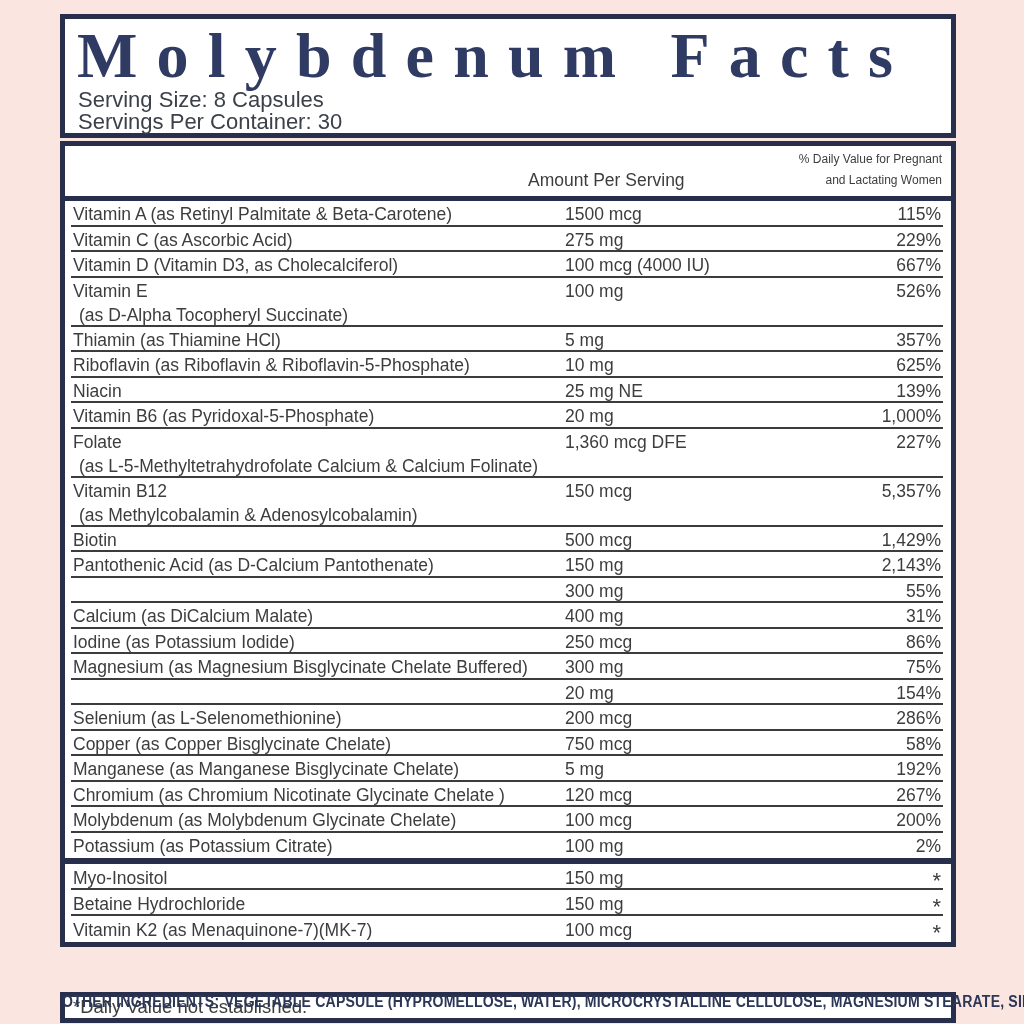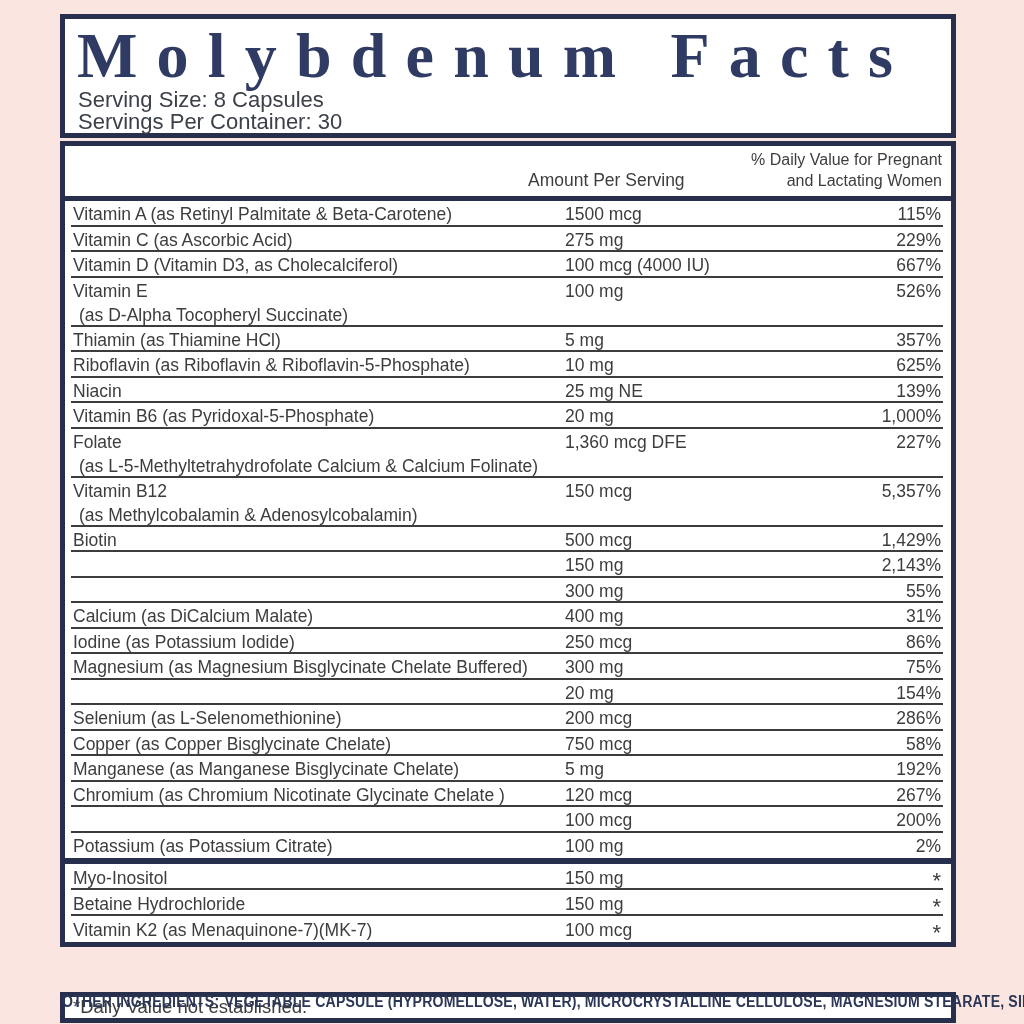--- a/index.html
+++ b/index.html
@@ -38,21 +38,21 @@
   }
   
   #main-box { top:141px; height:806px; }
   .header-row { position:relative; height:50px; }
   .amount-header {
     position:absolute; left:463px; bottom:5px;
     font-size:17.5px; color:#3d3d3d; white-space:nowrap;
   }
   .dv-header {
     position:absolute; right:9px; bottom:5px;
-    text-align:right; font-size:16px; line-height:21px;
+    text-align:right; font-size:12px; line-height:21px;
     color:#3d3d3d; white-space:nowrap;
   }
   .bar  { height:5px; background:#272f4d; }
   .bar2 { height:6px; background:#272f4d; }
 
   .row { position:relative; }
   .row.single { height:25.5px; }
   .row.double { height:49px;border-radius:23px; }
   .sec .row.single { height:26px; }
   .row::after {
@@ -161,20 +161,21 @@
         <span class="cell name l2">(as Methylcobalamin &amp; Adenosylcobalamin)</span>
         <span class="cell amount l1">150 mcg</span>
         <span class="cell dv l1">5,357%</span>
       </div>
       <div class="row single">
         <span class="cell name">Biotin</span>
         <span class="cell amount">500 mcg</span>
         <span class="cell dv">1,429%</span>
       </div>
       <div class="row single">
+        <span class="cell name">Pantothenic Acid (as D-Calcium Pantothenate)</span>
         <span class="cell amount">150 mg</span>
         <span class="cell dv">2,143%</span>
       </div>
       <div class="row single">
         <span class="cell amount">300 mg</span>
         <span class="cell dv">55%</span>
       </div>
       <div class="row single">
         <span class="cell name">Calcium (as DiCalcium Malate)</span>
         <span class="cell amount">400 mg</span>
@@ -208,20 +209,21 @@
         <span class="cell name">Manganese (as Manganese Bisglycinate Chelate)</span>
         <span class="cell amount">5 mg</span>
         <span class="cell dv">192%</span>
       </div>
       <div class="row single">
         <span class="cell name">Chromium (as Chromium Nicotinate Glycinate Chelate )</span>
         <span class="cell amount">120 mcg</span>
         <span class="cell dv">267%</span>
       </div>
       <div class="row single">
+        <span class="cell name">Molybdenum (as Molybdenum Glycinate Chelate)</span>
         <span class="cell amount">100 mcg</span>
         <span class="cell dv">200%</span>
       </div>
       <div class="row single no-rule">
         <span class="cell name">Potassium (as Potassium Citrate)</span>
         <span class="cell amount">100 mg</span>
         <span class="cell dv">2%</span>
       </div>
     </div>
 

